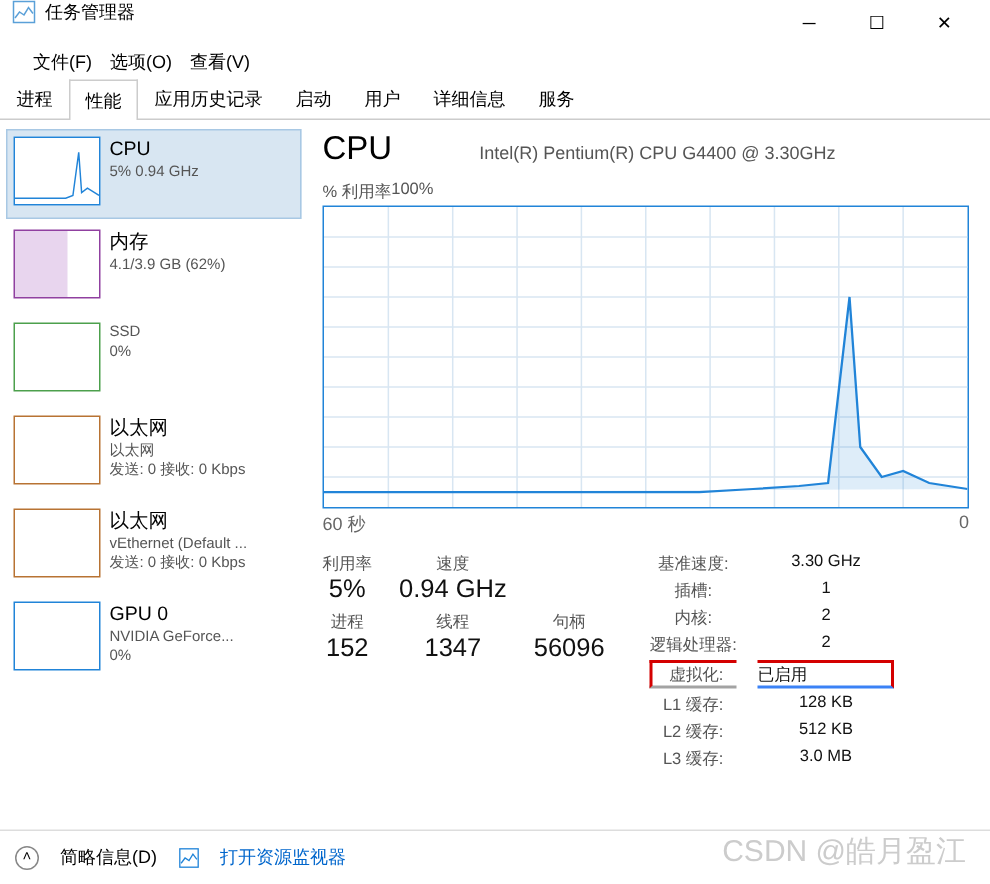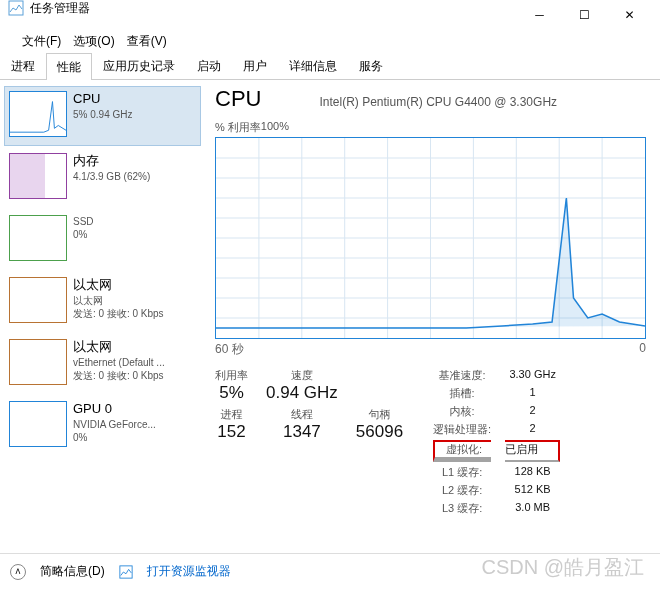--- a/index.html
+++ b/index.html
@@ -33,22 +33,22 @@
 .chart-labels { display: flex; justify-content: flex-start; font-size: 11px; color: #555; margin-bottom: 2px; }
 .chart { border: 1px solid #2184d8; height: 202px; position: relative; background: #fff; }
 .chart-bottom-labels { display: flex; justify-content: space-between; font-size: 12px; color: #666; margin-top: 2px; }
 .stats { display: flex; margin-top: 10px; gap: 30px; font-size: 12px; text-align: center; }
 .stats-left { display: grid; grid-template-columns: auto auto auto; gap: 4px 18px; }
 .stat-label { font-size: 11px; color: #555; }
 .stat-value { font-size: 17px; color: #111; }
 .stats-right { display: grid; grid-template-columns: auto auto; gap: 3px 14px; font-size: 11px; align-content: start; }
 .stats-right .k { color: #555; }
 .stats-right .v { color: #111; }
-.highlight-k { border-top: 2px solid #d40000; border-bottom: 5px solid #a3a3a3; border-left: 2px solid #d40000; padding-left: 2px; }
-.highlight-v { border-top: 2px solid #d40000; border-bottom: 2px solid #a3a3a3; border-right: 2px solid #d40000; padding-right: 20px; }
+.highlight-k { border-top: 2px solid #d40000; border-bottom: 2px solid #a3a3a3; border-left: 2px solid #d40000; padding-left: 2px; }
+.highlight-v { border-top: 2px solid #d40000; border-bottom: 2px solid #3b82f6; border-right: 2px solid #d40000; padding-right: 56px; }
 .uptime-block { margin-top: 6px; }
 .uptime-label { font-size: 11px; color: #555; }
 .uptime-value { font-size: 17px; color: #111; }
 .footer { position: absolute; bottom: 0; left: 0; right: 0; height: 36px; border-top: 1px solid #ddd; display: flex; align-items: center; padding: 0 10px; font-size: 12px; gap: 14px; }
 .footer .link { color: #0066cc; }
 .footer-icon { width: 16px; height: 16px; border: 1px solid #888; border-radius: 50%; display: flex; align-items: center; justify-content: center; font-size: 10px; }
 .watermark { position: absolute; bottom: 8px; right: 16px; font-size: 20px; color: #ccc; }
 .thumb-cpu svg, .chart svg { position: absolute; inset: 0; width: 100%; height: 100%; }
 </style>
 </head>

